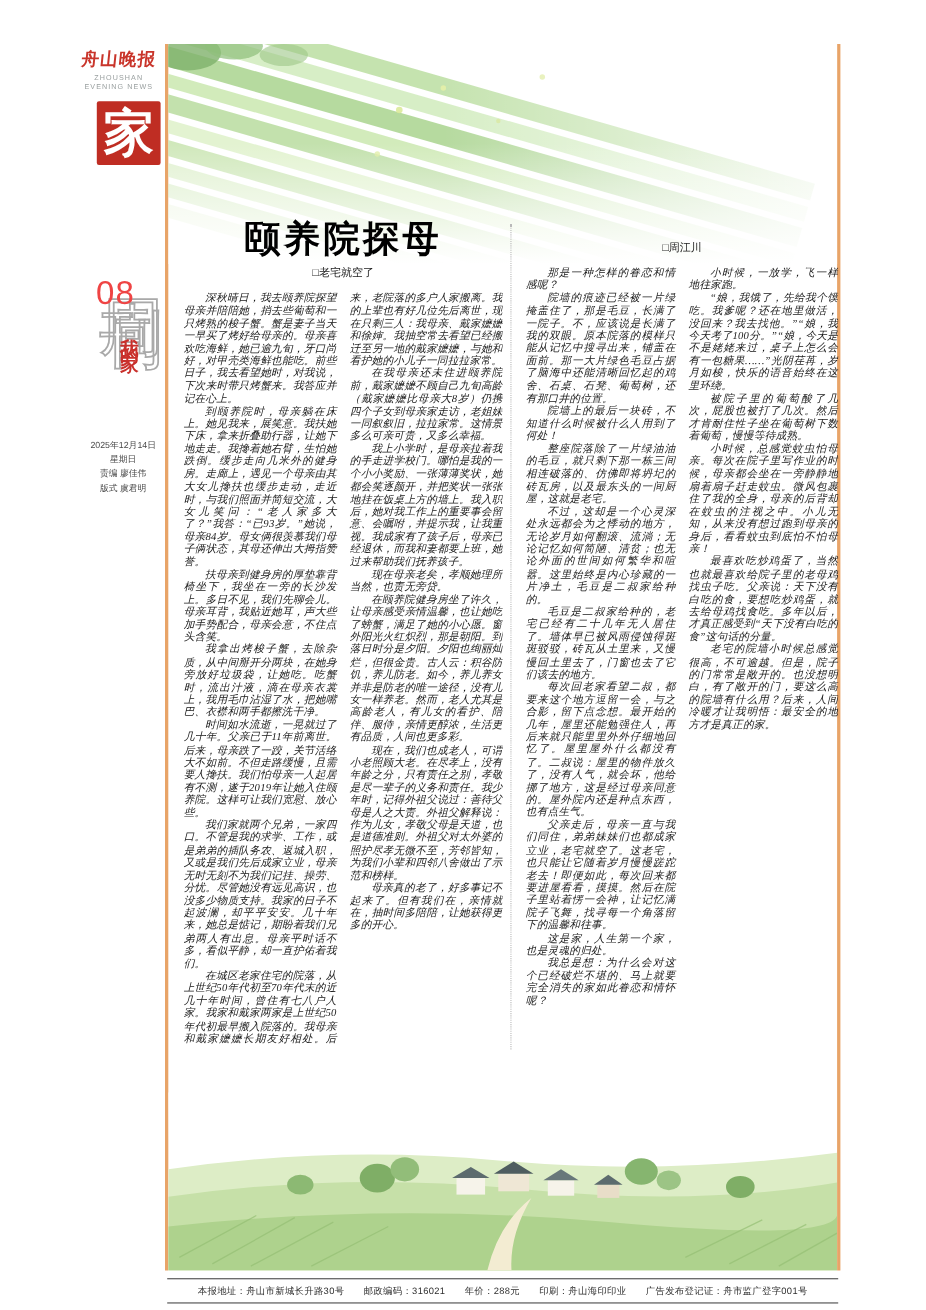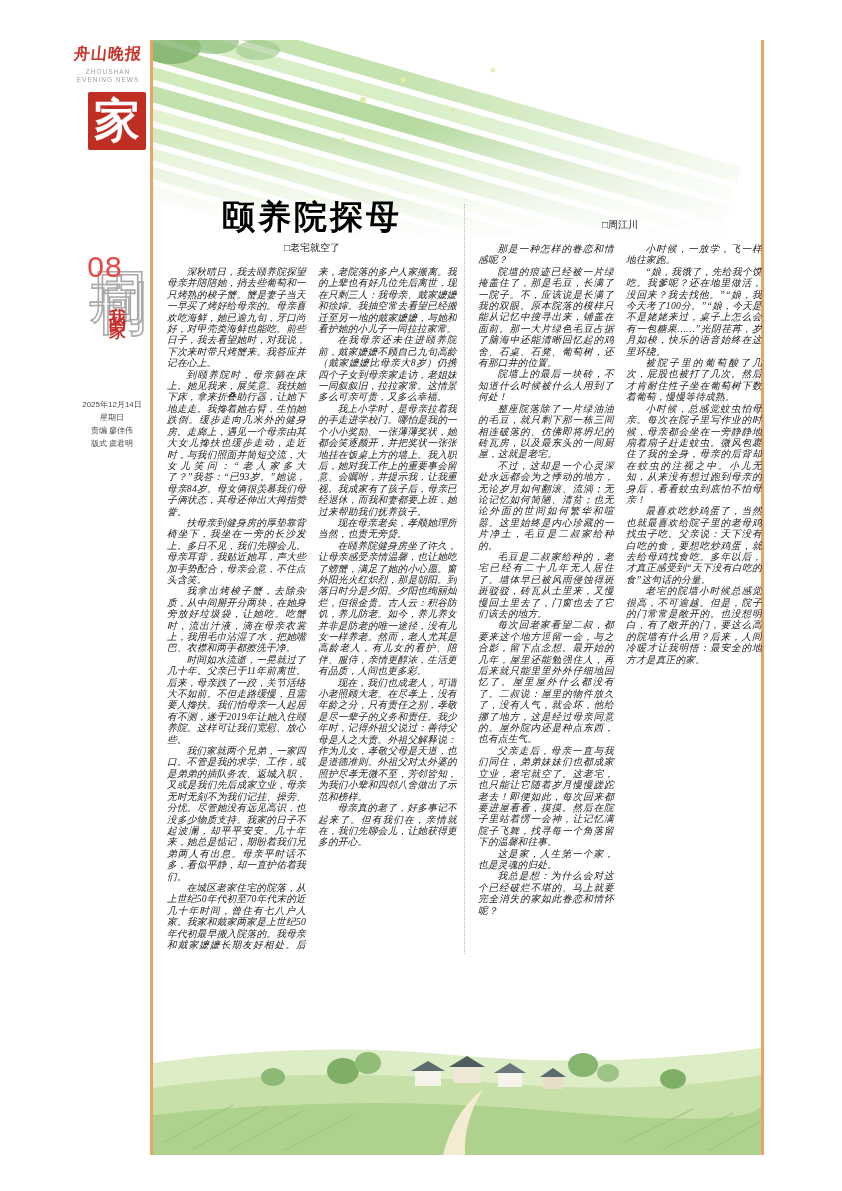--- a/index.html
+++ b/index.html
@@ -199,21 +199,21 @@
         <p>扶母亲到健身房的厚垫靠背椅坐下，我坐在一旁的长沙发上。多日不见，我们先聊会儿。母亲耳背，我贴近她耳，声大些加手势配合，母亲会意，不住点头含笑。</p>
         <p>我拿出烤梭子蟹，去除杂质，从中间掰开分两块，在她身旁放好垃圾袋，让她吃。吃蟹时，流出汁液，滴在母亲衣裳上，我用毛巾沾湿了水，把她嘴巴、衣襟和两手都擦洗干净。</p>
         <p>时间如水流逝，一晃就过了几十年。父亲已于11年前离世。后来，母亲跌了一跤，关节活络大不如前。不但走路缓慢，且需要人搀扶。我们怕母亲一人起居有不测，遂于2019年让她入住颐养院。这样可让我们宽慰、放心些。</p>
         <p>我们家就两个兄弟，一家四口。不管是我的求学、工作，或是弟弟的插队务农、返城入职，又或是我们先后成家立业，母亲无时无刻不为我们记挂、操劳、分忧。尽管她没有远见高识，也没多少物质支持。我家的日子不起波澜，却平平安安。几十年来，她总是惦记，期盼着我们兄弟两人有出息。母亲平时话不多，看似平静，却一直护佑着我们。</p>
         <p>在城区老家住宅的院落，从上世纪50年代初至70年代末的近几十年时间，曾住有七八户人家。我家和戴家两家是上世纪50年代初最早搬入院落的。我母亲和戴家嬷嬷长期友好相处。后来，老院落的多户人家搬离。我的上辈也有好几位先后离世，现在只剩三人：我母亲、戴家嬷嬷和徐婶。我抽空常去看望已经搬迁至另一地的戴家嬷嬷，与她和看护她的小儿子一同拉拉家常。</p>
         <p>在我母亲还未住进颐养院前，戴家嬷嬷不顾自己九旬高龄（戴家嬷嬷比母亲大8岁）仍携四个子女到母亲家走访，老姐妹一同叙叙旧，拉拉家常。这情景多么可亲可贵，又多么幸福。</p>
         <p>我上小学时，是母亲拉着我的手走进学校门。哪怕是我的一个小小奖励、一张薄薄奖状，她都会笑逐颜开，并把奖状一张张地挂在饭桌上方的墙上。我入职后，她对我工作上的重要事会留意、会嘱咐，并提示我，让我重视。我成家有了孩子后，母亲已经退休，而我和妻都要上班，她过来帮助我们抚养孩子。</p>
         <p>现在母亲老矣，孝顺她理所当然，也责无旁贷。</p>
         <p>在颐养院健身房坐了许久，让母亲感受亲情温馨，也让她吃了螃蟹，满足了她的小心愿。窗外阳光火红炽烈，那是朝阳。到落日时分是夕阳。夕阳也绚丽灿烂，但很金贵。古人云：积谷防饥，养儿防老。如今，养儿养女并非是防老的唯一途径，没有儿女一样养老。然而，老人尤其是高龄老人，有儿女的看护、陪伴、服侍，亲情更醇浓，生活更有品质，人间也更多彩。</p>
         <p>现在，我们也成老人，可谓小老照顾大老。在尽孝上，没有年龄之分，只有责任之别，孝敬是尽一辈子的义务和责任。我少年时，记得外祖父说过：善待父母是人之大责。外祖父解释说：作为儿女，孝敬父母是天道，也是道德准则。外祖父对太外婆的照护尽孝无微不至，芳邻皆知，为我们小辈和四邻八舍做出了示范和榜样。</p>
-        <p>母亲真的老了，好多事记不起来了。但有我们在，亲情就在，我们先聊会儿，让她获得更多的开心。</p>
+        <p>母亲真的老了，好多事记不起来了。但有我们在，亲情就在，抽时间多陪陪，让她获得更多的开心。</p>
       </div>
   </div>
 
   <div class="divider"></div>
 
   <div class="article" id="article-2">
     <div class="art-byline">□周江川</div>
     <div class="cols">
         <p>那是一种怎样的眷恋和情感呢？</p>
         <p>院墙的痕迹已经被一片绿掩盖住了，那是毛豆，长满了一院子。不，应该说是长满了我的双眼。原本院落的模样只能从记忆中搜寻出来，铺盖在面前。那一大片绿色毛豆占据了脑海中还能清晰回忆起的鸡舍、石桌、石凳、葡萄树，还有那口井的位置。</p>
@@ -227,14 +227,15 @@
         <p>我总是想：为什么会对这个已经破烂不堪的、马上就要完全消失的家如此眷恋和情怀呢？</p>
         <p>小时候，一放学，飞一样地往家跑。</p>
         <p>“娘，我饿了，先给我个馍吃。我爹呢？还在地里做活，没回来？我去找他。”“娘，我今天考了100分。”“娘，今天是不是姥姥来过，桌子上怎么会有一包糖果……”光阴荏苒，岁月如梭，快乐的语音始终在这里环绕。</p>
         <p>被院子里的葡萄酸了几次，屁股也被打了几次。然后才肯耐住性子坐在葡萄树下数着葡萄，慢慢等待成熟。</p>
         <p>小时候，总感觉蚊虫怕母亲。每次在院子里写作业的时候，母亲都会坐在一旁静静地扇着扇子赶走蚊虫。微风包裹住了我的全身，母亲的后背却在蚊虫的注视之中。小儿无知，从来没有想过跑到母亲的身后，看看蚊虫到底怕不怕母亲！</p>
         <p>最喜欢吃炒鸡蛋了，当然也就最喜欢给院子里的老母鸡找虫子吃。父亲说：天下没有白吃的食，要想吃炒鸡蛋，就去给母鸡找食吃。多年以后，才真正感受到“天下没有白吃的食”这句话的分量。</p>
         <p>老宅的院墙小时候总感觉很高，不可逾越。但是，院子的门常常是敞开的。也没想明白，有了敞开的门，要这么高的院墙有什么用？后来，人间冷暖才让我明悟：最安全的地方才是真正的家。</p>
       </div>
   </div>
 
+  <div class="footer">本报地址：舟山市新城长升路30号　　邮政编码：316021　　年价：288元　　印刷：舟山海印印业　　广告发布登记证：舟市监广登字001号</div>
 
 </div>
 
 </body></html>

